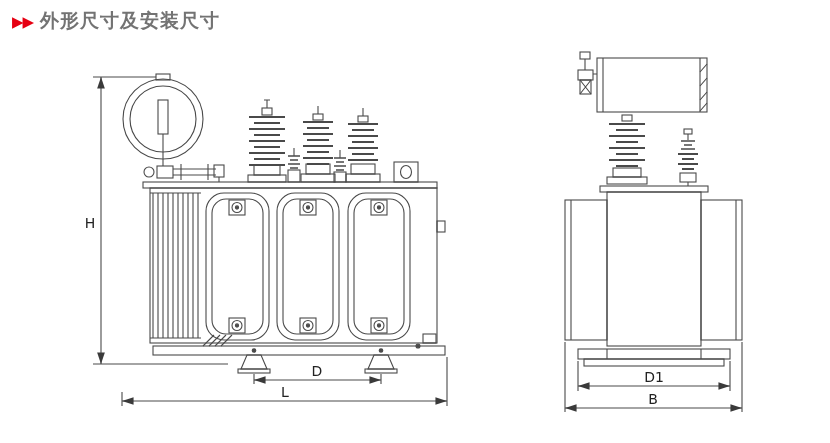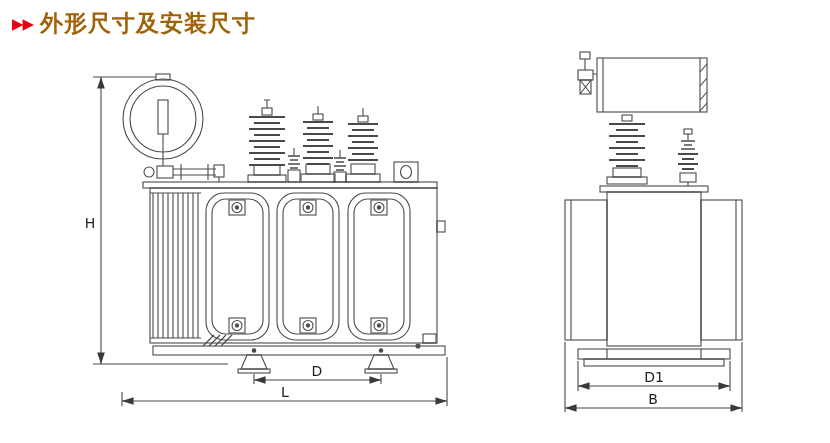--- a/index.html
+++ b/index.html
@@ -1,19 +1,19 @@
 <!DOCTYPE html>
 <html><head>
 <meta charset="utf-8">
 <style>
   html,body{margin:0;padding:0;background:#fff;}
   body{width:830px;height:443px;position:relative;font-family:"Liberation Sans",sans-serif;overflow:hidden;}
   .header{position:absolute;top:8px;left:12px;display:flex;align-items:center;gap:7px;z-index:2;}
   .marker{color:#e60012;font-size:15px;letter-spacing:-1px;line-height:1;}
-  .title{font-size:23px;font-weight:bold;color:#a16207;margin:0;letter-spacing:1px;
+  .title{font-size:19px;font-weight:bold;color:#737373;margin:0;letter-spacing:1px;
          font-family:Liberation Sans, sans-serif;}
   svg{position:absolute;top:0;left:0;}
   text{font-family:"DejaVu Sans","Liberation Sans",sans-serif;font-size:14px;fill:#222;}
 </style>
 </head>
 <body>
 
 <div class="header">
   <span class="marker">▶▶</span>
   <h1 class="title">外形尺寸及安装尺寸</h1>

